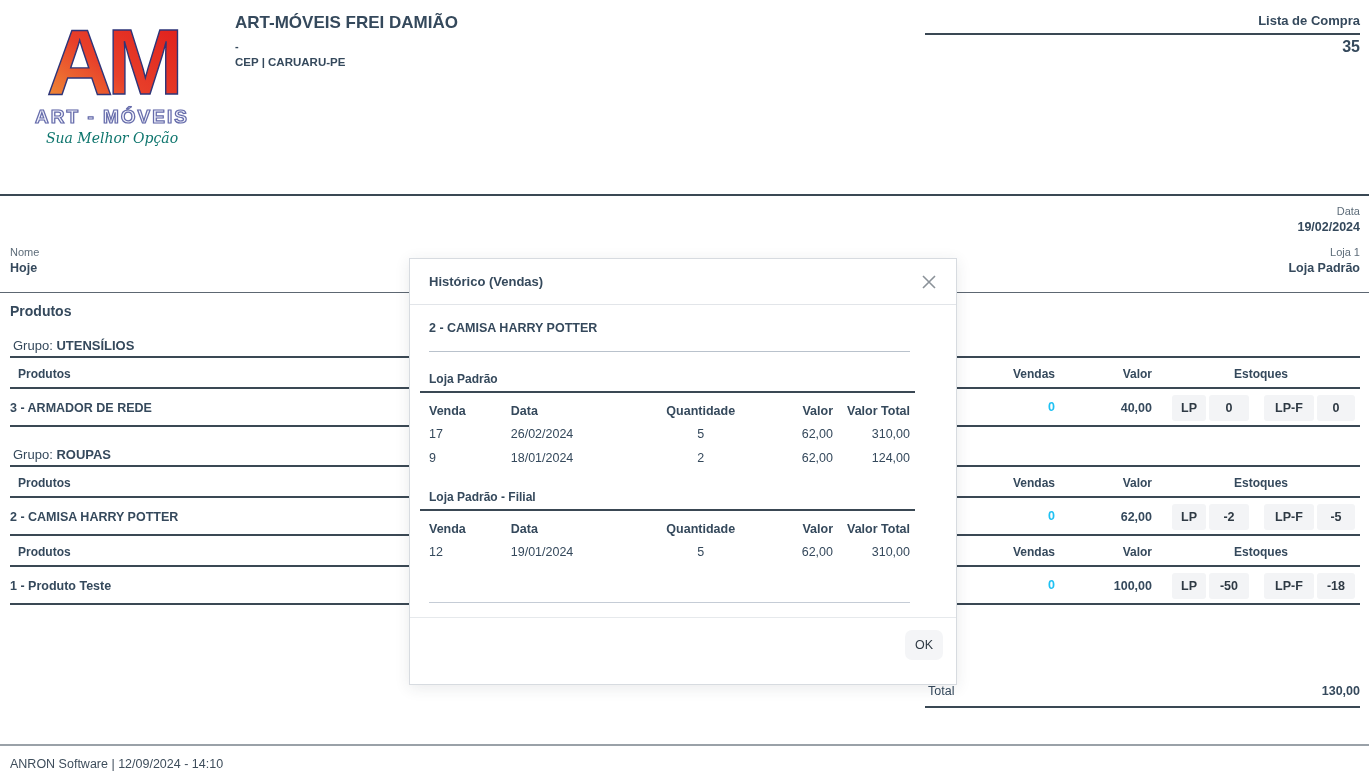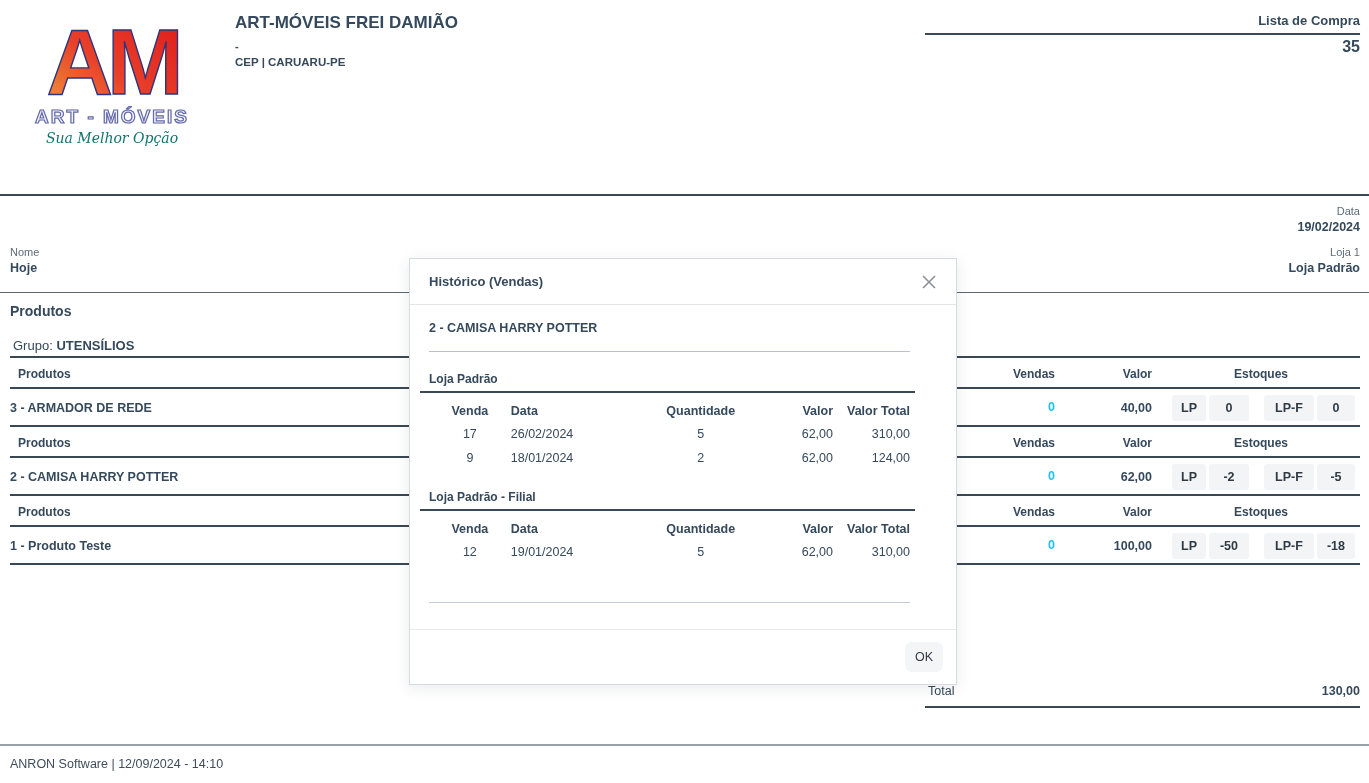--- a/index.html
+++ b/index.html
@@ -77,27 +77,27 @@
   .modal-title { font-size:13px; font-weight:bold; }
   .modal-close { background:none; border:none; cursor:pointer; color:#8b9299; line-height:0; padding:4px; }
   .modal-body { padding:14px 46px 0 19px; }
   .m-product { font-size:12.5px; font-weight:bold; margin-top:2px; }
   .m-divider1 { border-top:1px solid #b9c2cc; margin-top:16px; }
   .m-store { margin:20px -5px 0 -9px; font-size:12px; font-weight:bold; padding:0 0 5px 9px;
     border-bottom:2px solid #3a4854; }
   table.m-table { width:100%; border-collapse:collapse; margin-top:4px; font-size:12.5px; table-layout:fixed; }
   .m-table th { font-weight:bold; padding:7px 0 4px; }
   .m-table td { padding:5px 0;margin-left:36px; }
-  .mc-venda { width:17%; text-align:center; }
+  .mc-venda { width:17%; text-align:left; }
   .mc-data { width:26%; text-align:left; }
   .mc-qtd { width:27%; text-align:center; }
   .mc-valor { width:14%; text-align:right; }
   .mc-vt { width:16%; text-align:right; }
   .m-divider2 { border-top:1px solid #c5ccd6; margin-top:38px; }
-  .modal-footer { position:absolute; left:0; right:0; bottom:0; border-top:1px solid #e6e9ec;
+  .modal-footer { position:absolute; left:0; right:0; bottom:12px; border-top:1px solid #e6e9ec;
     padding:12px 13px; text-align:right; background:#fff; }
   .ok-btn { display:inline-block; background:#f4f5f7; border:none; border-radius:7px;
     padding:8px 9px; min-width:38px; font-size:12.5px; color:#2f3a44; cursor:pointer;
     font-family:"Liberation Sans", sans-serif; }
 </style>
 </head>
 <body>
 
 <div class="logo">
   <svg width="168" height="82" viewBox="0 0 168 82">
@@ -163,20 +163,24 @@
       <span class="chips">
         <span class="chip chip-lp">LP</span>
         <span class="chip chip-v1">0</span>
         <span class="chip chip-lpf">LP-F</span>
         <span class="chip chip-v2">0</span>
       </span>
     </div>
   </div>
 
   <div class="group">
+    <div class="group-head">
+      <span>Grupo:</span>
+      <b>ROUPAS</b>
+    </div>
     <div class="thead">
       <span class="th-prod">Produtos</span>
       <span class="col-vendas">Vendas</span>
       <span class="col-valor">Valor</span>
       <span class="col-est">Estoques</span>
     </div>
     <div class="trow">
       <span class="td-prod">2 - CAMISA HARRY POTTER</span>
       <span class="col-vendas td-vendas">0</span>
       <span class="col-valor td-valor">62,00</span>

